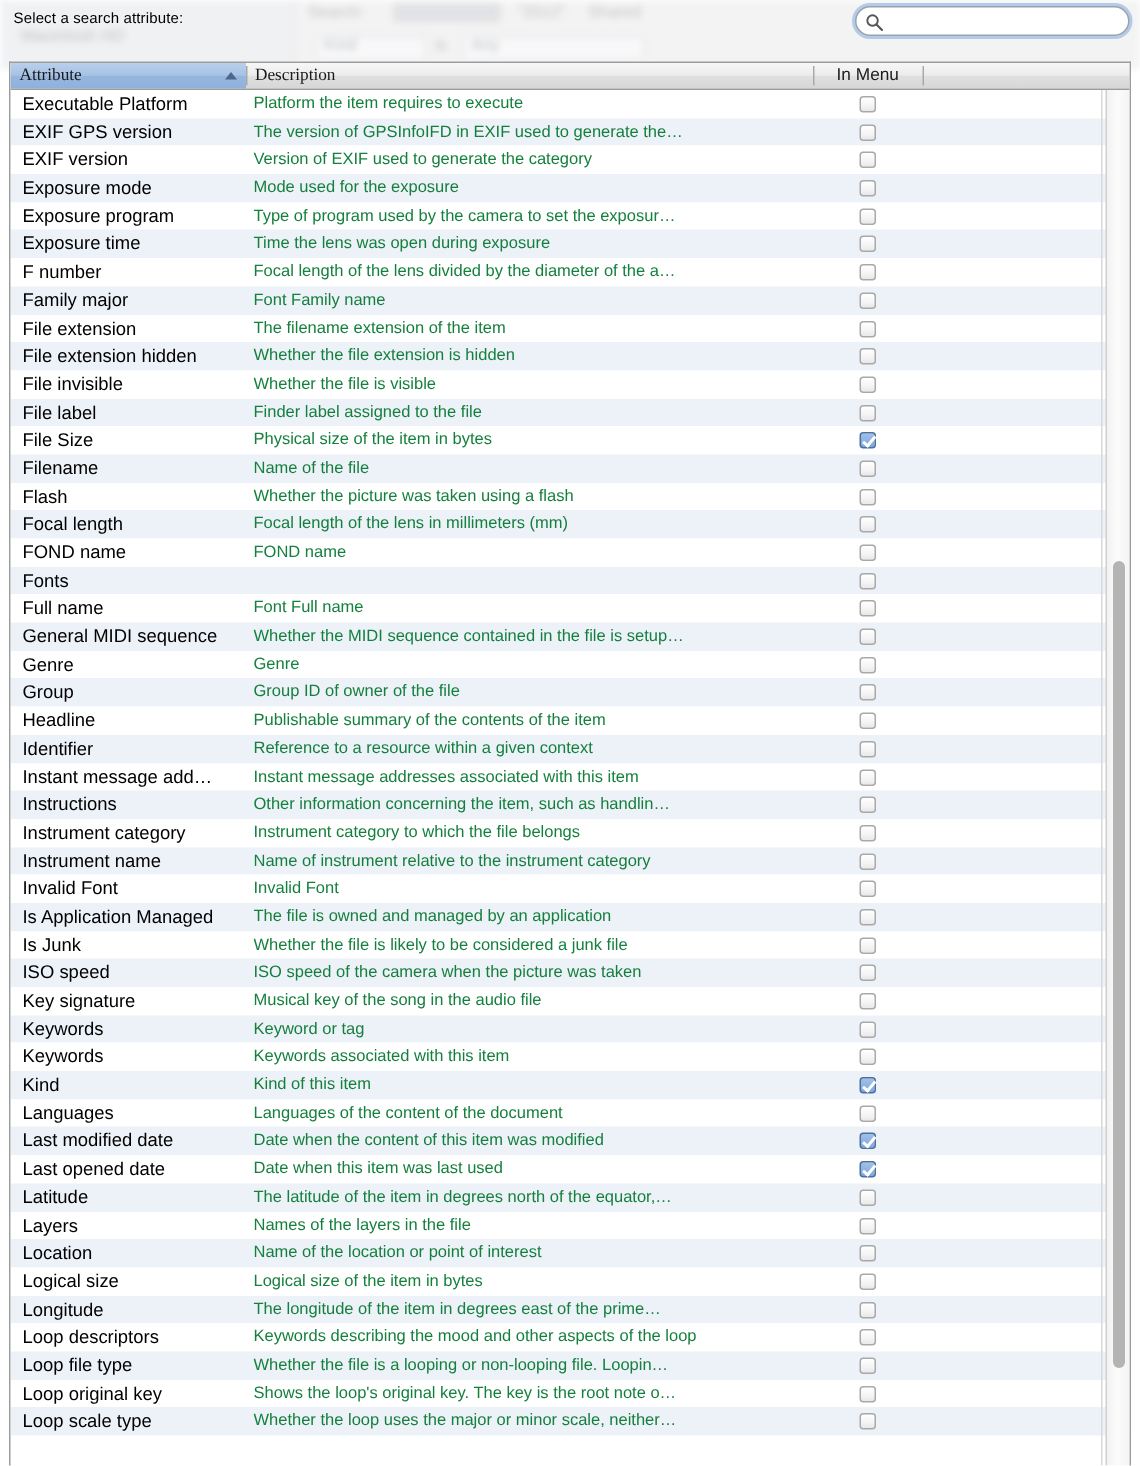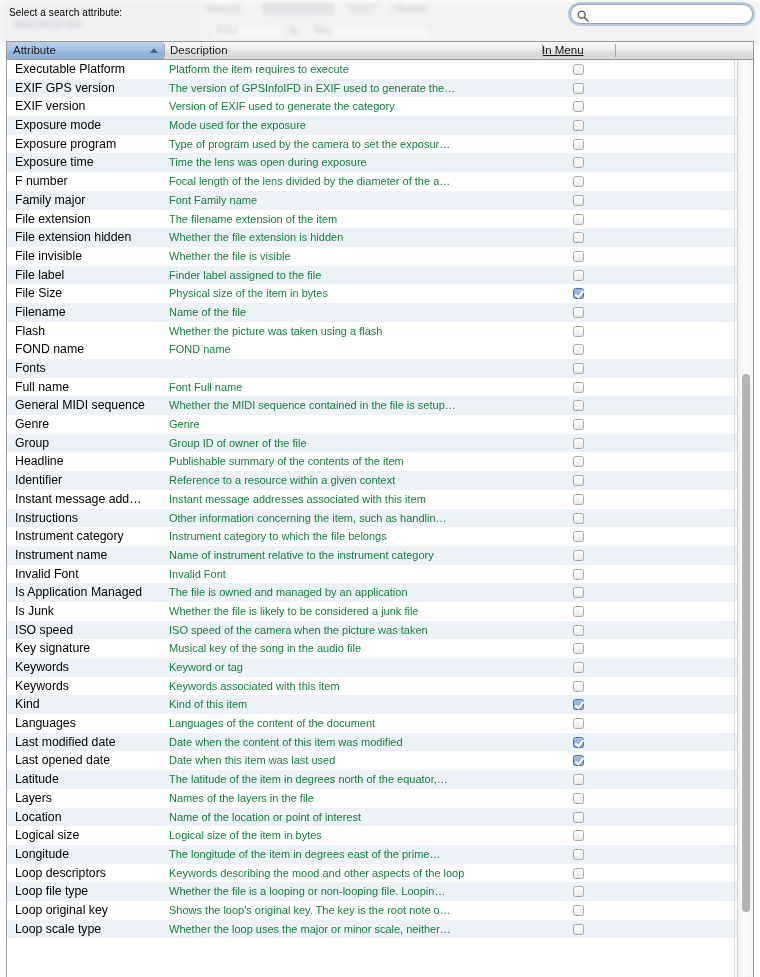--- a/index.html
+++ b/index.html
@@ -130,21 +130,21 @@
     line-height: 17px;
     font-size: 11.5px;
     color: #1a1a1a;
     box-sizing: border-box;
     overflow: hidden;
     white-space: nowrap;
   }
   .th.sorted {
     background: linear-gradient(to bottom, #b9d0ec 0%, #a6c2e5 48%, #96b6de 52%, #8fb1db 100%);
   }
-  .th-label { padding-left: 6px; }
+  .th-label { padding-left: 6px; font-family: Liberation Serif, serif; }
   .th-div {
     position: absolute;
     top: 2px; height: 13px; width: 1px;
     background: #a9a9a9;
   }
   #sort-arrow {
     position: absolute;
     right: 6px; top: 6px;
     width: 0; height: 0;
     border-left: 4px solid transparent;
@@ -280,21 +280,21 @@
   <div id="table-frame">
 
     <div id="thead">
       <div class="th sorted" id="th-attribute" style="left:0; width:157px;">
         <span class="th-label">Attribute</span>
         <span id="sort-arrow"></span>
       </div>
       <div class="th" id="th-description" style="left:157px; width:378px;">
         <span class="th-label">Description</span>
       </div>
-      <div class="th" id="th-inmenu" style="left:535px; width:73px; text-decoration:underline;">
+      <div class="th" id="th-inmenu" style="left:535px; width:73px; text-align:center;">
         <span>In Menu</span>
       </div>
       <div class="th" id="th-spacer" style="left:608px; width:138px;"></div>
       <span class="th-div" style="left:157px;"></span>
       <span class="th-div" style="left:535px;"></span>
       <span class="th-div" style="left:608px;"></span>
     </div>
 
     <div id="rows">
         <div class="row odd">
@@ -365,20 +365,25 @@
         <div class="row even">
           <div class="cell-attr">Filename</div>
           <div class="cell-desc">Name of the file</div>
           <div class="cell-menu"><span class="cbx"></span></div>
         </div>
         <div class="row odd">
           <div class="cell-attr">Flash</div>
           <div class="cell-desc">Whether the picture was taken using a flash</div>
           <div class="cell-menu"><span class="cbx"></span></div>
         </div>
+        <div class="row even">
+          <div class="cell-attr">Focal length</div>
+          <div class="cell-desc">Focal length of the lens in millimeters (mm)</div>
+          <div class="cell-menu"><span class="cbx"></span></div>
+        </div>
         <div class="row odd">
           <div class="cell-attr">FOND name</div>
           <div class="cell-desc">FOND name</div>
           <div class="cell-menu"><span class="cbx"></span></div>
         </div>
         <div class="row even">
           <div class="cell-attr">Fonts</div>
           <div class="cell-menu"><span class="cbx"></span></div>
         </div>
         <div class="row odd">

